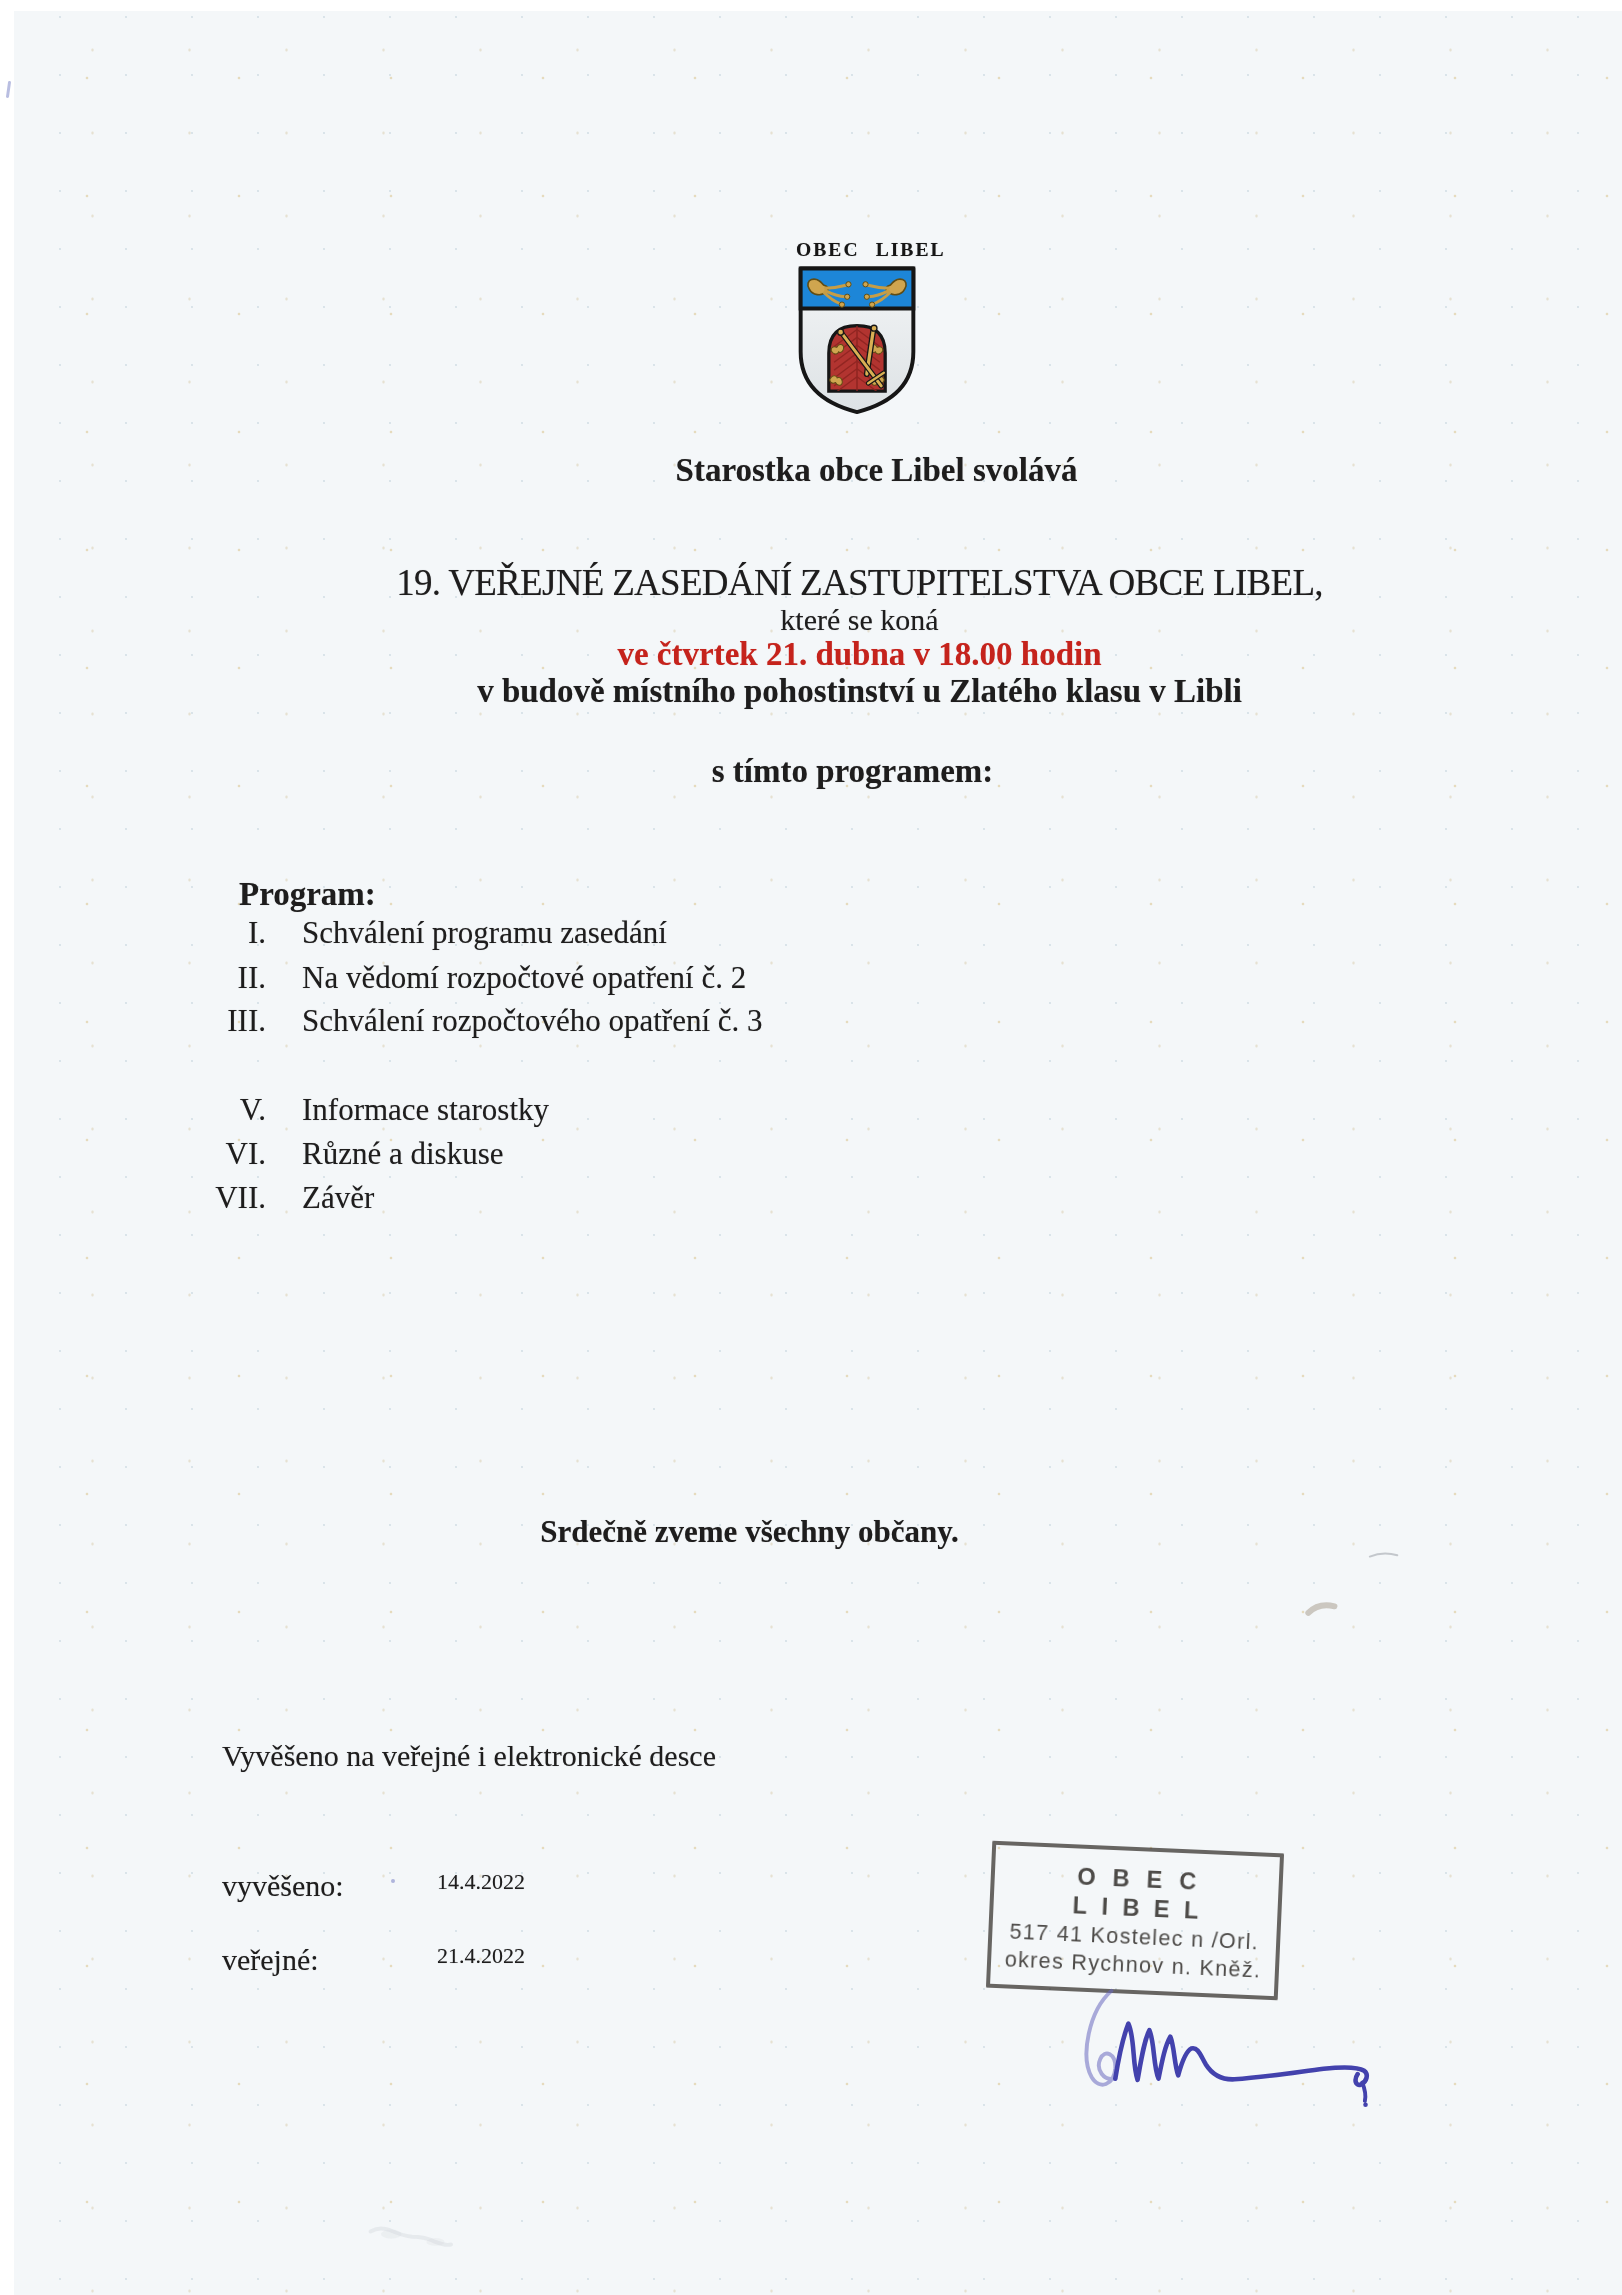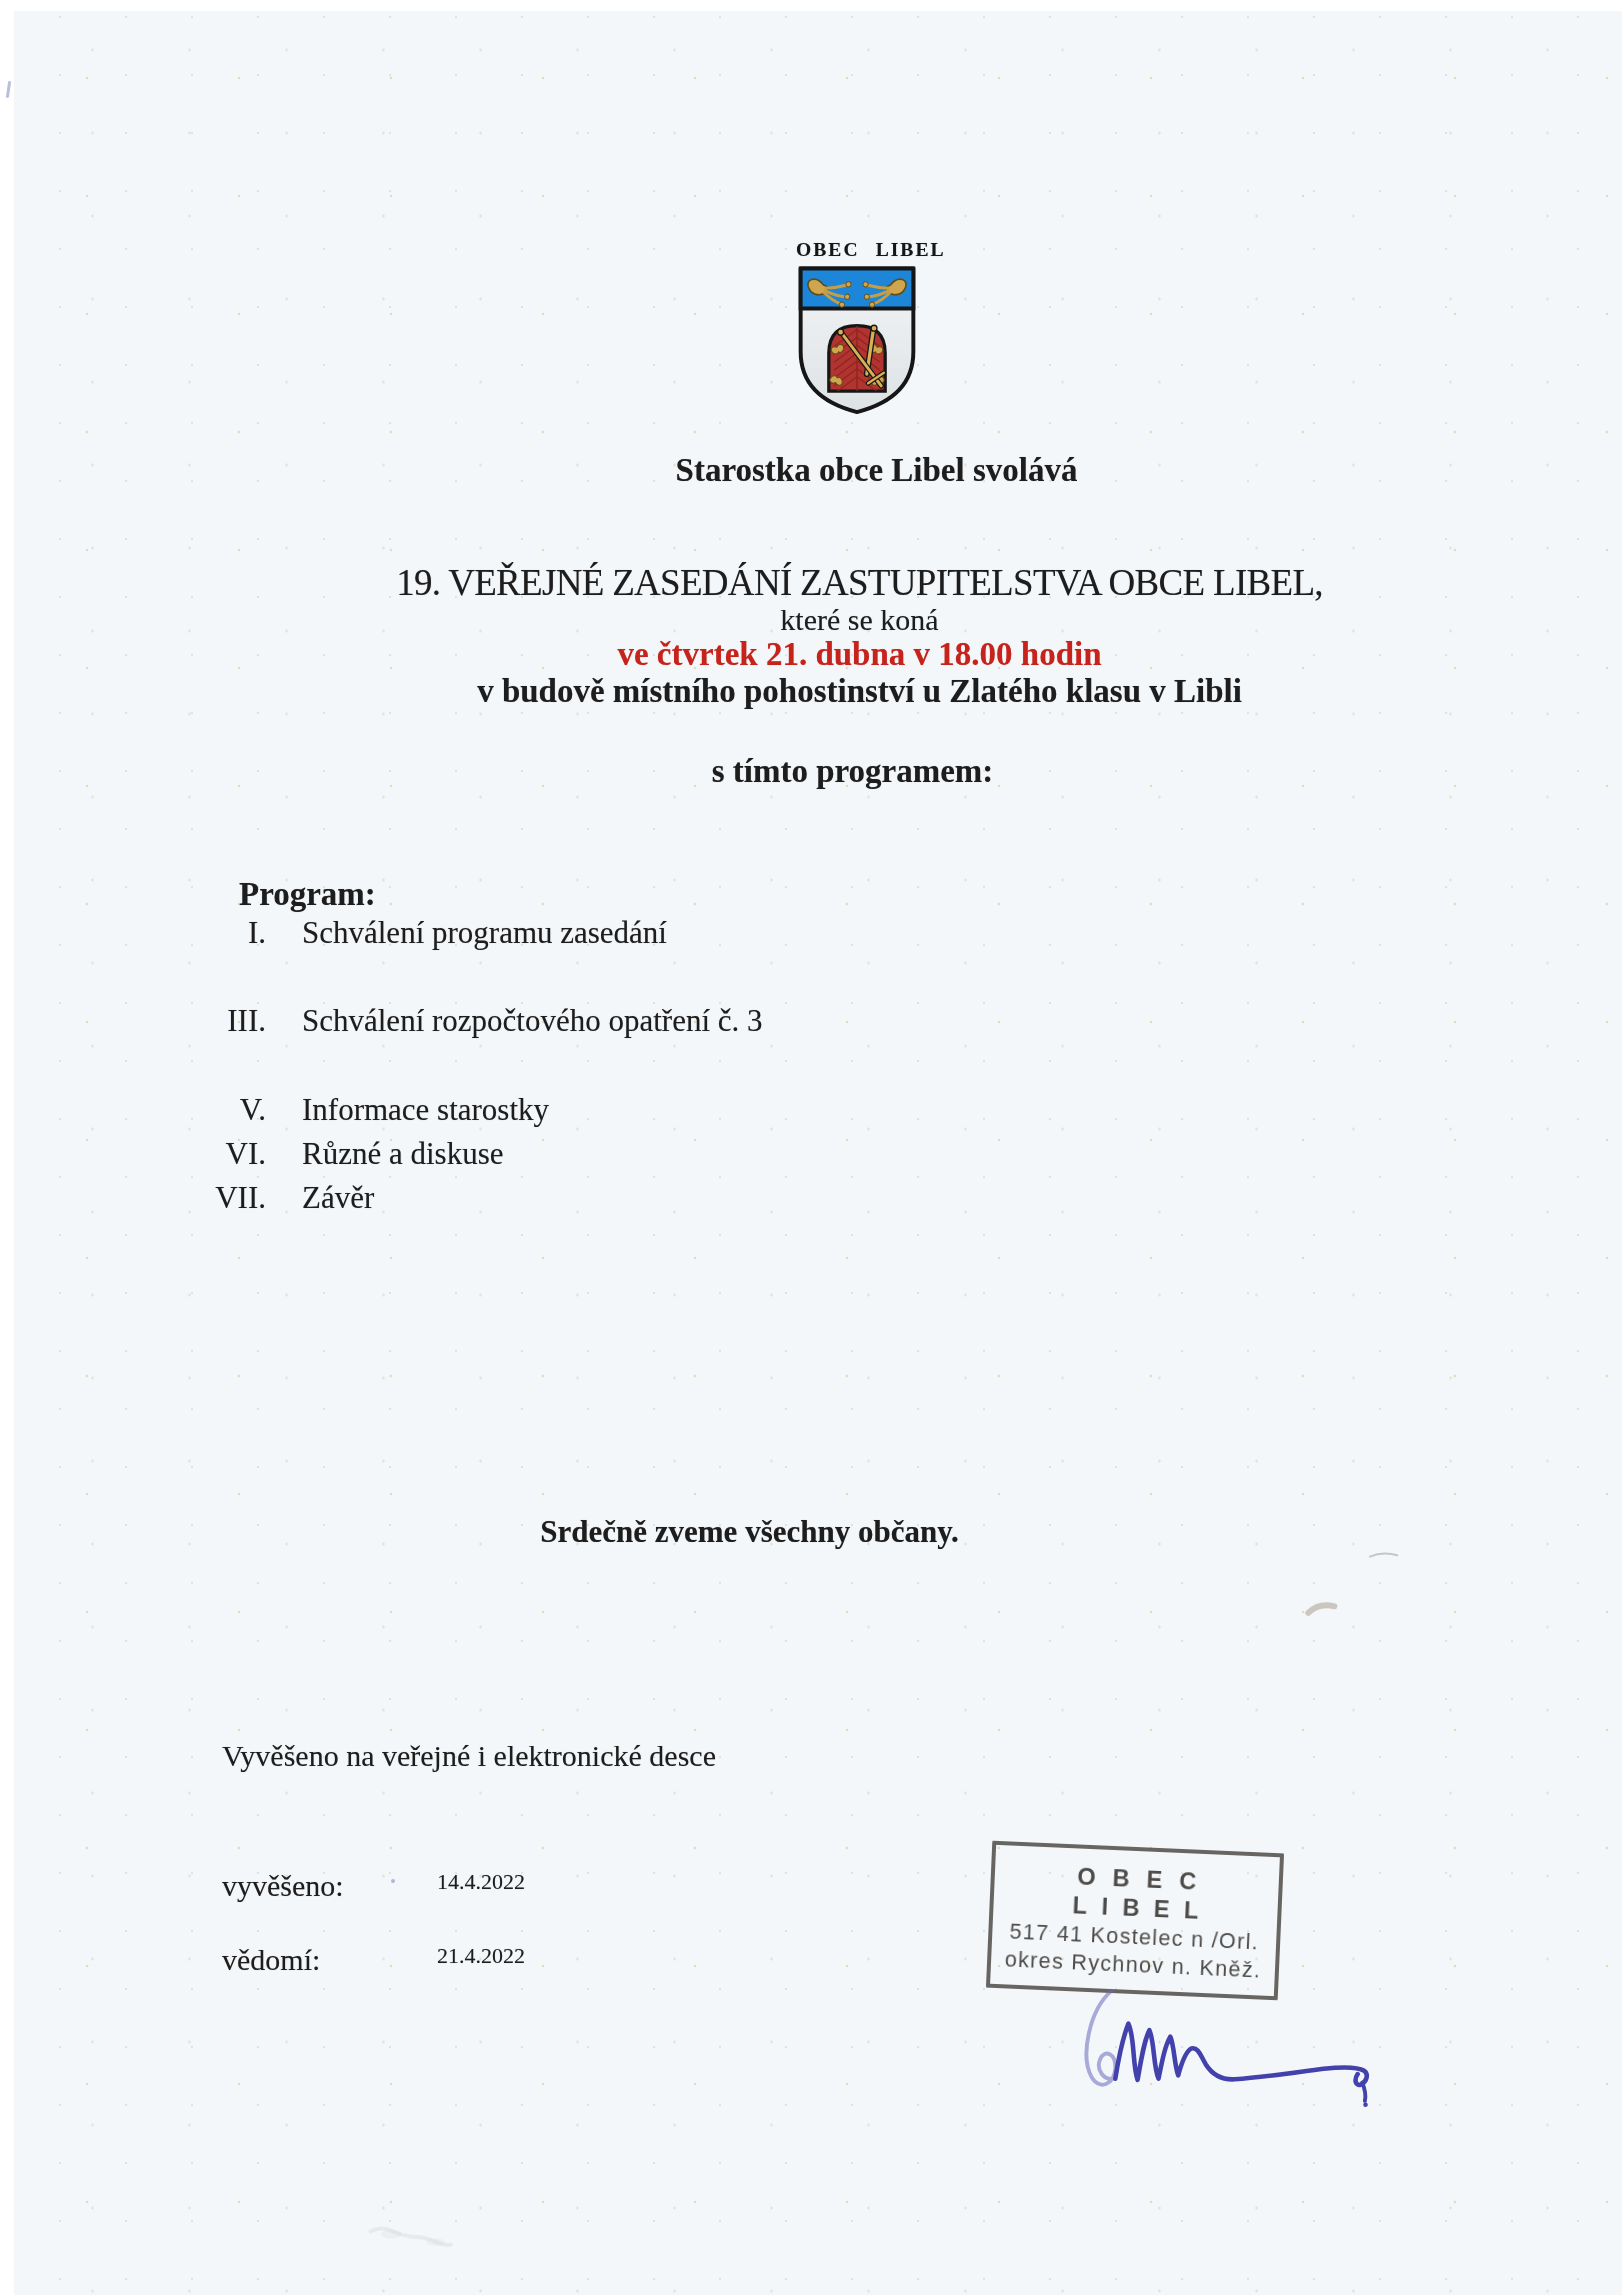--- a/index.html
+++ b/index.html
@@ -152,20 +152,24 @@
   <div class="abs centered t4 txt">v budově místního pohostinství u Zlatého klasu v Libli</div>
 
   <div class="abs centered intro txt">s tímto programem:</div>
 
   <div class="abs prog-label txt">Program:</div>
 
   <div class="prog-row txt" style="top:916px">
     <span class="prog-num">I.</span>
     <span class="prog-text">Schválení programu zasedání</span>
   </div>
+  <div class="prog-row txt" style="top:961px">
+    <span class="prog-num">II.</span>
+    <span class="prog-text">Na vědomí rozpočtové opatření č. 2</span>
+  </div>
   <div class="prog-row txt" style="top:1004px">
     <span class="prog-num">III.</span>
     <span class="prog-text">Schválení rozpočtového opatření č. 3</span>
   </div>
   <div class="prog-row txt" style="top:1093px">
     <span class="prog-num">V.</span>
     <span class="prog-text">Informace starostky</span>
   </div>
   <div class="prog-row txt" style="top:1137px">
     <span class="prog-num">VI.</span>
@@ -174,21 +178,21 @@
   <div class="prog-row txt" style="top:1181px">
     <span class="prog-num">VII.</span>
     <span class="prog-text">Závěr</span>
   </div>
 
   <div class="abs centered closing txt">Srdečně zveme všechny občany.</div>
 
   <div class="abs notice txt">Vyvěšeno na veřejné i elektronické desce</div>
   <div class="abs post-label row-posted txt">vyvěšeno:</div>
   <div class="abs post-date row-posted txt">14.4.2022</div>
-  <div class="abs post-label row-removed txt">vědomí:</div>
+  <div class="abs post-label row-removed txt">veřejné:</div>
   <div class="abs post-date row-removed txt">21.4.2022</div>
 
   <div class="stamp">
     <div class="stamp-l1">OBEC</div>
     <div class="stamp-l2">LIBEL</div>
     <div class="stamp-l3">517 41 Kostelec n /Orl.</div>
     <div class="stamp-l4">okres Rychnov n. Kněž.</div>
   </div>
 
   <svg class="signature" viewBox="0 0 470 200" width="308" height="131" fill="none" stroke-linecap="round" stroke-linejoin="round">

